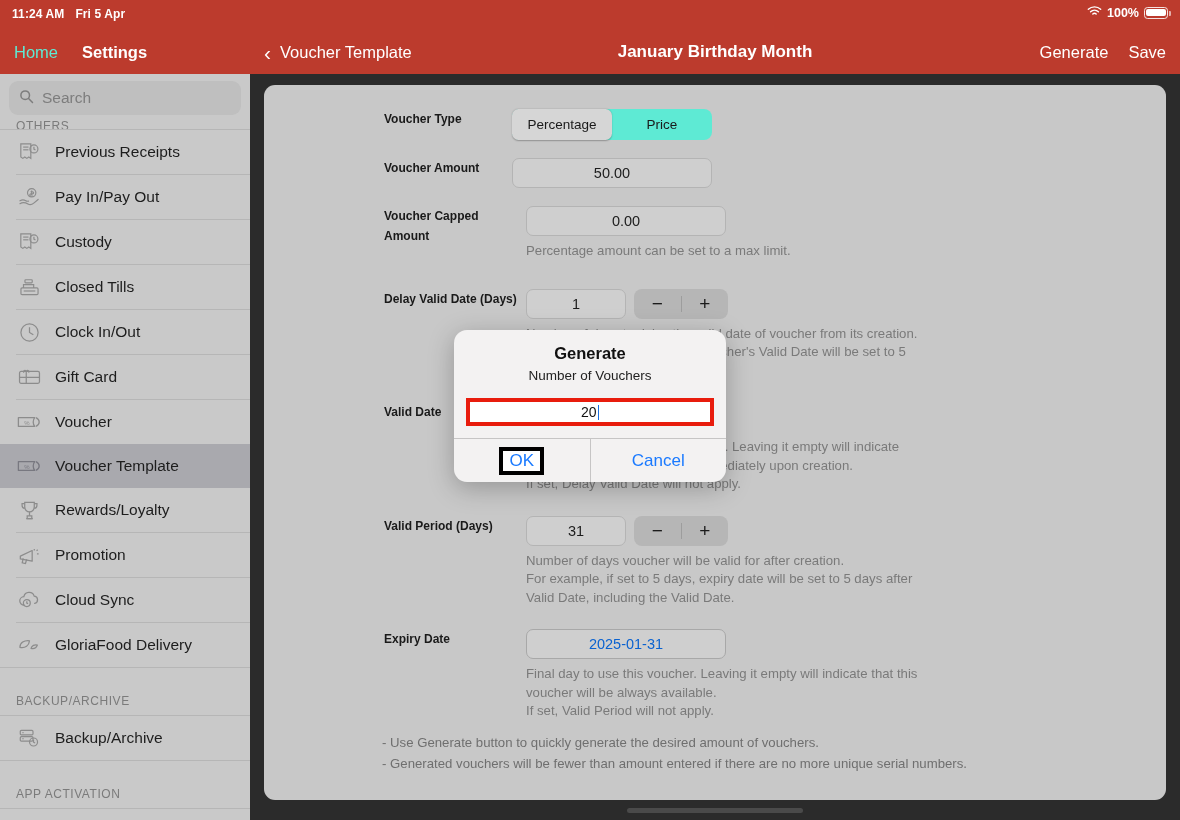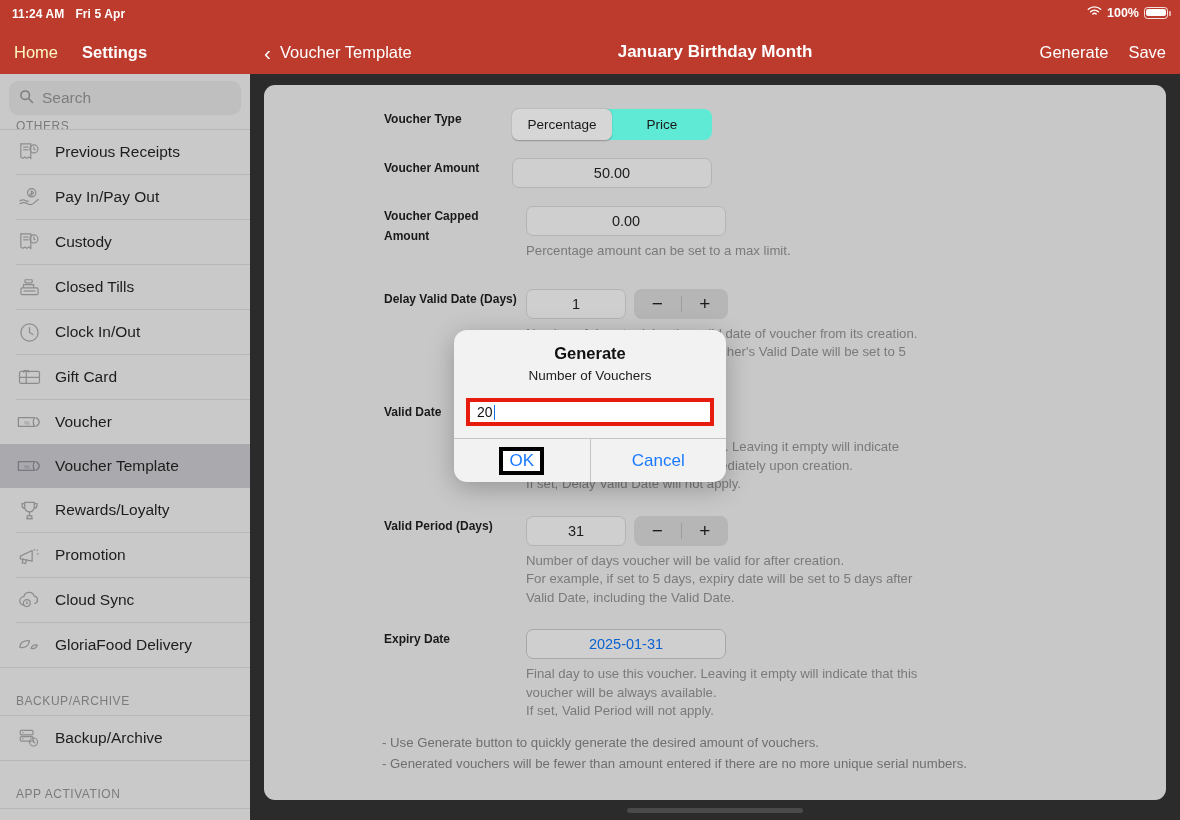--- a/index.html
+++ b/index.html
@@ -25,21 +25,21 @@
   .sb-status {
     position: absolute; left: 12px; top: 7px;
     font-size: 12px; font-weight: 600; letter-spacing: .1px;
     display: flex; gap: 11px; align-items: center;
   }
   .sb-navrow {
     position: absolute; left: 0; right: 0; bottom: 0;
     height: 44px; display: flex; align-items: center; gap: 24px;
     padding-left: 14px;
   }
-  .sb-home { font-size: 16.5px; color: #fef9c3; }
+  .sb-home { font-size: 16.5px; color: #5eead4; }
   .sb-settings { font-size: 16.5px; font-weight: 700; color: #ffffff; }
 
   .search-wrap { padding: 7px 9px 4px 9px; }
   .search-box {
     height: 34px; background: #bfbfbf; border-radius: 9px;
     display: flex; align-items: center; gap: 8px; padding: 0 10px;
   }
   .search-box .ph { font-size: 15.5px; color: #7d7d7d; }
 
   .sec-label {
@@ -169,21 +169,21 @@
     background: #f3f2f2; box-shadow: 0 6px 26px rgba(0,0,0,.26);
     z-index: 20;
   }
   .dlg-top { padding: 14px 14px 12px; text-align:center; }
   .dlg-title { font-size: 16.5px; font-weight: 700; color:#111; }
   .dlg-sub { font-size: 13.5px; color:#222; padding-top: 5px; }
   .dlg-inwrap { padding: 3px 12px 12px; }
   .dlg-input {
     height: 28px; background:#fff; border: 4px solid #e81c0d;
     display:flex; align-items:center; padding: 0 7px;
-    font-size: 14px; color:#111;
+    font-size: 14px; color:#111;justify-content:center;
   }
   .caret { width:1.5px; height:15px; background:#1a6fe0; margin-left:1px; }
   .dlg-btns { display:flex; border-top: 1px solid #c6c5c5; height: 44px; }
   .dlg-btns > div {
     flex:1; display:flex; align-items:center; justify-content:center;
     font-size: 17px; color:#1a7aff; cursor:pointer;
   }
   .dlg-btns .sep { flex: 0 0 1px; background:#c6c5c5; }
   .ok-hl { border: 4px solid #000000; padding: 0px 6px; background:#fff;
            display:flex; align-items:center; justify-content:center;

